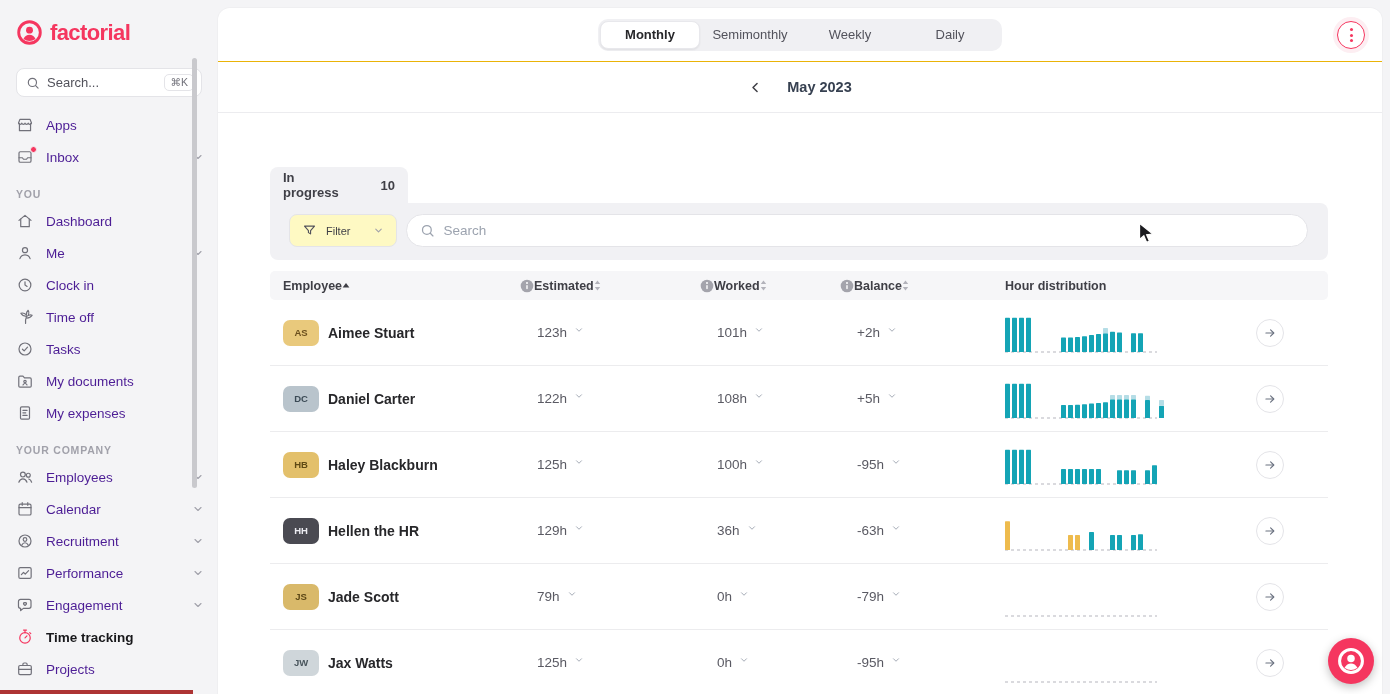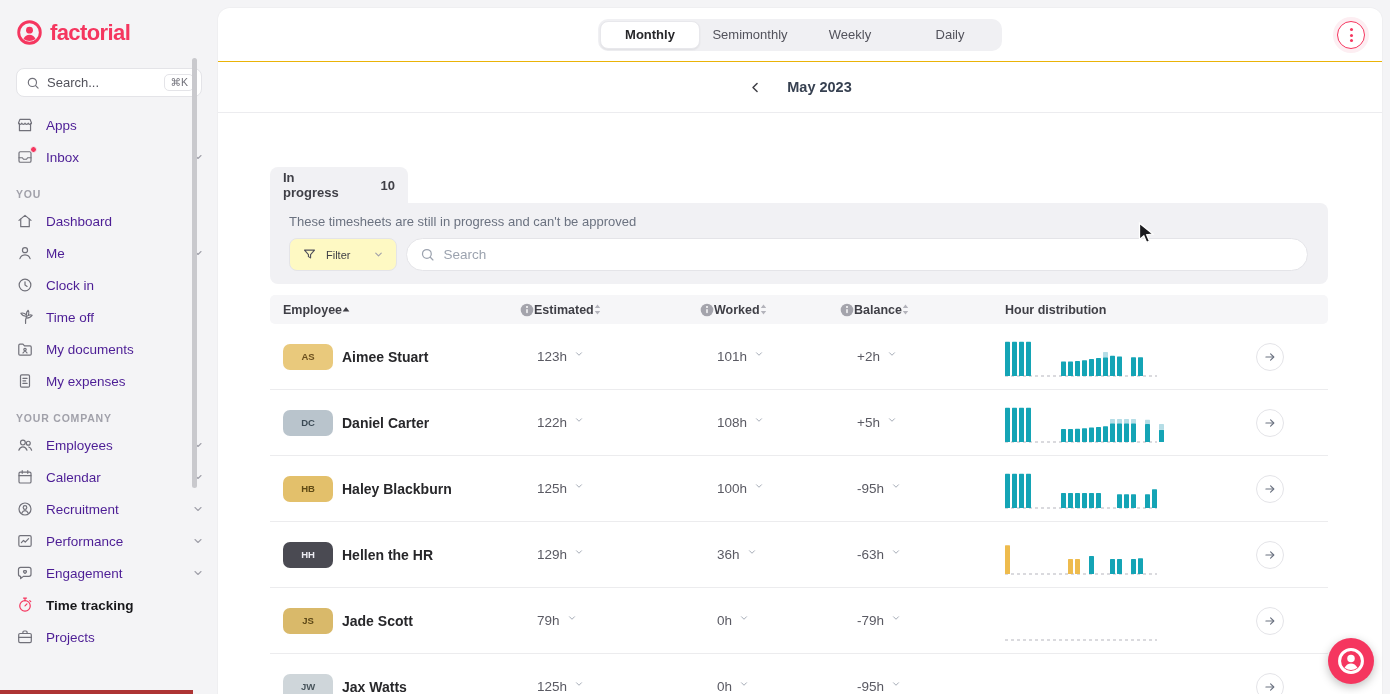--- a/index.html
+++ b/index.html
@@ -60,21 +60,21 @@
   
   .table { width:1058px; margin-top:11px; }
   .thead, .trow { display:grid; grid-template-columns:250px 180px 140px 165px 250px 1fr; align-items:center; }
   .thead { height:29px; background:#f6f6f8; border-radius:5px; font-size:12.5px; font-weight:700; color:#3f3f46; }
   .th { display:flex; align-items:center; cursor:pointer; }
   .th:first-child { padding-left:13px; }
   .th .info { width:14px; height:14px; }
   .th .sort, .th .caret { display:block; }
   .trow { height:66px; border-bottom:1px solid #ececee; }
   .name-cell { display:flex; align-items:center; gap:9px; padding-left:13px; }
-  .avatar { width:50px; height:26px; border-radius:7px; display:flex; align-items:center; justify-content:center; font-size:9.5px; font-weight:700; flex:0 0 auto; }
+  .avatar { width:36px; height:26px; border-radius:7px; display:flex; align-items:center; justify-content:center; font-size:9.5px; font-weight:700; flex:0 0 auto; }
   .emp-name { font-size:14px; font-weight:600; color:#27272a; }
   .val-cell { display:flex; align-items:flex-start; gap:7px; padding-left:17px; font-size:13.5px; color:#5a5a63; }
   .val-chev { width:10px; height:10px; color:#9ca3af; cursor:pointer; }
   .val-chev svg { width:10px; height:10px; display:block; }
   .chart-cell svg { display:block; }
   .action-cell { display:flex; justify-content:flex-start; padding-left:1px; }
   .arrow-btn { width:28px; height:28px; border-radius:50%; border:1px solid #e4e4e8; background:#fff; display:flex; align-items:center; justify-content:center; color:#6b7280; cursor:pointer; }
   .arrow-btn svg { width:14px; height:14px; display:block; }
 
   
@@ -169,20 +169,30 @@
       <div class="nav-item">
       <span class="nav-icon">
           <svg viewBox="0 0 24 24" fill="none" stroke="currentColor" stroke-width="1.6" stroke-linecap="round" stroke-linejoin="round">
             <path d="M12.8 20.5c-.3-4 .2-7 1.2-9.3"></path>
             <path d="M14 11.2C10.5 10.9 7.8 9.5 6.5 7c2.4-.8 5 0 7.5 2.1"></path>
             <path d="M14 9.1c-.2-2.6.6-4.7 2.2-6 1.2 1.7 1.4 3.8.5 6.1"></path>
             <path d="M14.3 11.2c2.4-1.9 5-2.5 7.2-1.6-1.3 2.4-3.8 3.7-7.2 3.8"></path>
           </svg>
         </span>
       <span class="nav-label">Time off</span>
+
+    </div>
+      <div class="nav-item">
+      <span class="nav-icon">
+          <svg viewBox="0 0 24 24" fill="none" stroke="currentColor" stroke-width="1.6" stroke-linecap="round" stroke-linejoin="round">
+            <circle cx="12" cy="12" r="8"></circle>
+            <path d="m8.6 12.3 2.3 2.3 4.5-5"></path>
+          </svg>
+        </span>
+      <span class="nav-label">Tasks</span>
 
     </div>
       <div class="nav-item">
       <span class="nav-icon">
           <svg viewBox="0 0 24 24" fill="none" stroke="currentColor" stroke-width="1.6" stroke-linecap="round" stroke-linejoin="round">
             <path d="M3.7 7.2c0-.9.7-1.6 1.6-1.6h4l2 2.3h7.4c.9 0 1.6.7 1.6 1.6v9c0 .9-.7 1.6-1.6 1.6H5.3c-.9 0-1.6-.7-1.6-1.6z"></path>
             <circle cx="12" cy="12.8" r="1.6"></circle>
             <path d="M9.3 17.3c.6-1.4 1.5-2 2.7-2s2.1.6 2.7 2"></path>
           </svg>
         </span>
@@ -322,21 +332,20 @@
     </span>
     <span class="date-label">May 2023</span>
   </div>
 
   <section class="content">
     <div class="ip-tab">
       <span>In progress</span>
       <span class="ip-count">10</span>
     </div>
     <div class="gray-panel">
-      <div class="notice">These timesheets are still in progress and can't be approved</div>
       <div class="controls">
         <button class="filter-btn">
           <span class="fi">
               <svg viewBox="0 0 24 24" fill="none" stroke="currentColor" stroke-width="1.8" stroke-linejoin="round">
                 <path d="M4 5h16l-6.3 7.2v5.2l-3.4-2v-3.2z"></path>
               </svg>
             </span>
           <span>Filter</span>
           <span class="cd">
               <svg viewBox="0 0 24 24" fill="none" stroke="currentColor" stroke-width="2.4" stroke-linecap="round" stroke-linejoin="round">

